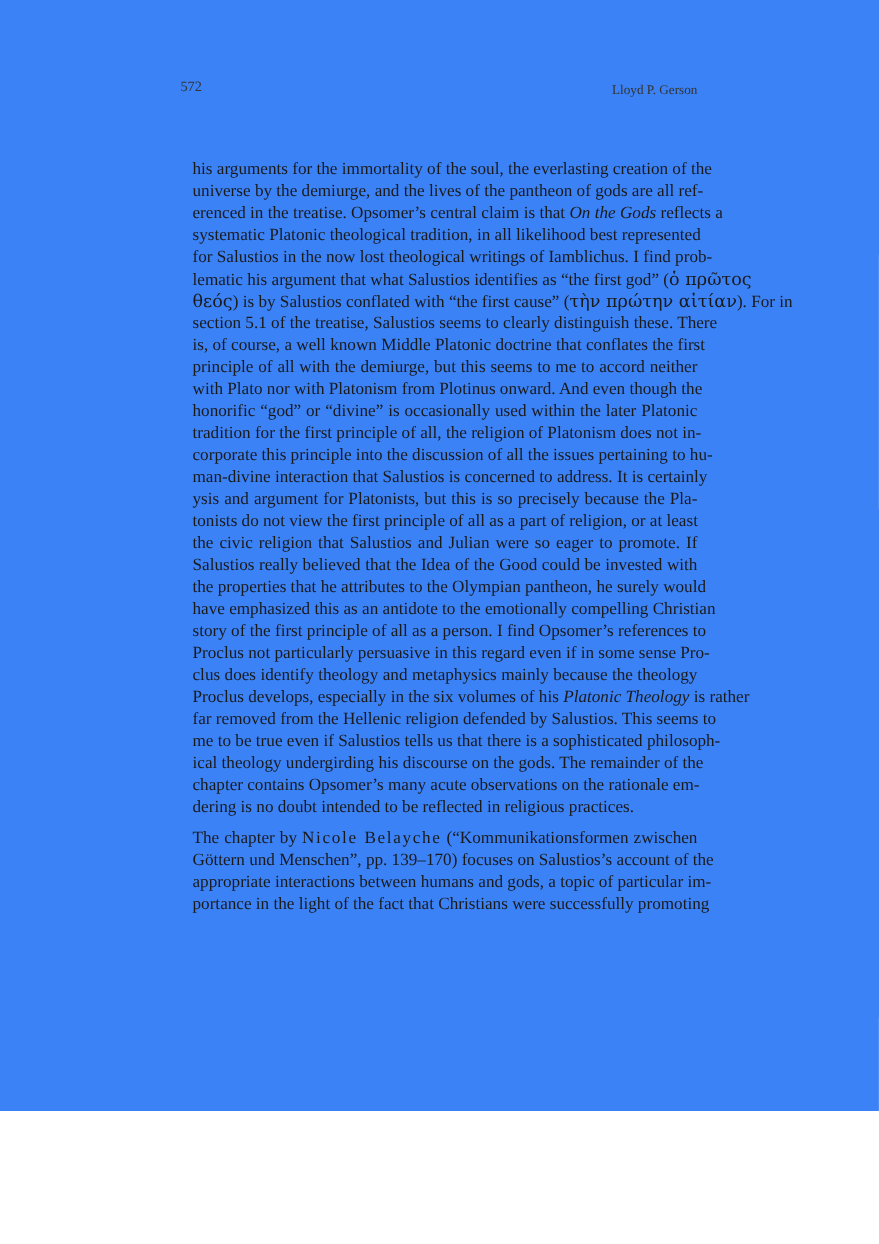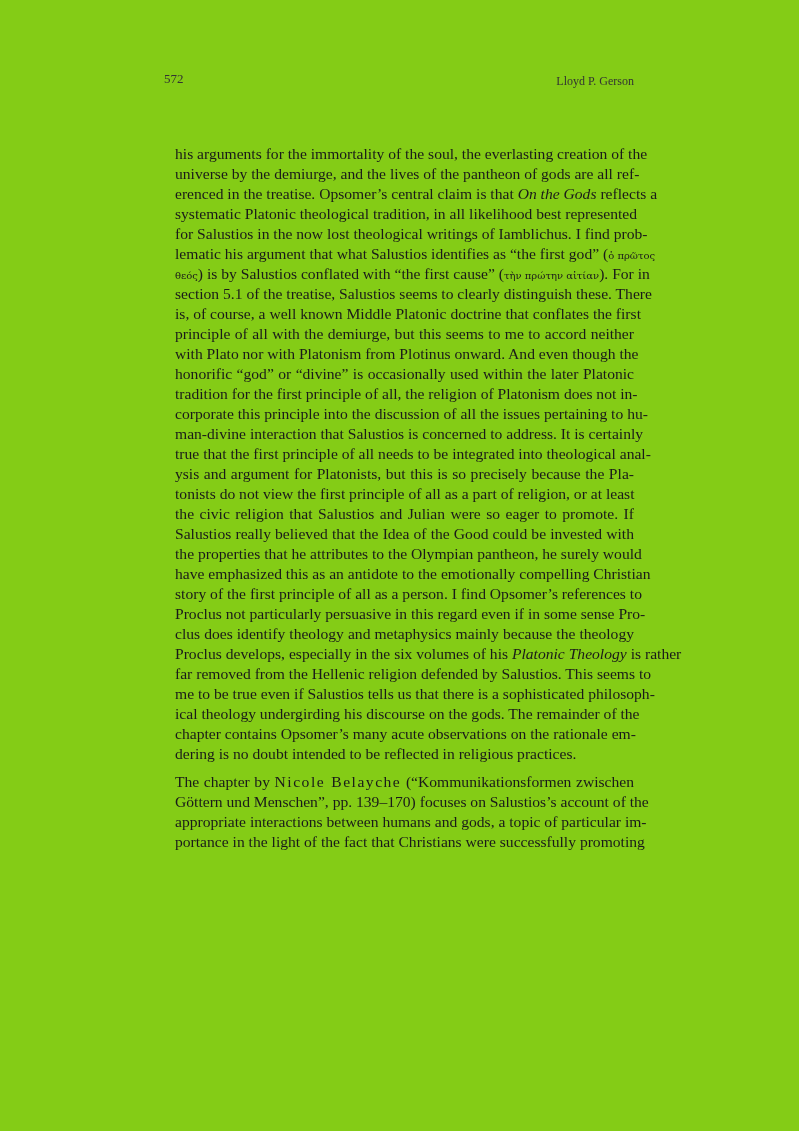--- a/index.html
+++ b/index.html
@@ -1,28 +1,28 @@
 <!DOCTYPE html>
 <html><head>
 <meta charset="utf-8">
 <style>
   html, body { margin: 0; padding: 0; background: #ffffff; }
   body { width: 799px; height: 1131px; position: relative; overflow: hidden; }
-  .page { position: absolute; left: 0; top: 0; width: 799px; height: 1131px; background: #84cc16; }
+  .page { position: absolute; left: 0; top: 0; width: 799px; height: 1010px; background: #3b82f6; }
   .running-head { position: absolute; top: 71px; left: 164px; width: 470px; height: 20px;
     font-family: "Liberation Serif", "DejaVu Serif", serif; font-size: 13px; color: #333; }
   .page-number { position: absolute; left: 0; top: 0; }
   .author { position: absolute; left: 0; right: 0; top: 3px; text-align: right; font-size: 12px; }
   .body-text { position: absolute; left: 164px; top: 144px; width: 470px;
     font-family: "Liberation Serif", "DejaVu Serif", serif; font-size: 15.6px; line-height: 20px;
     color: #1a1a1a; text-align: justify; hyphens: manual; }
   .body-text p { margin: 0 0 8px 0; }
   .line { display: block; text-align: justify; text-align-last: justify; white-space: nowrap; height: 20px; margin-left: 11px; }
   .line.last { text-align-last: left; }
-  .greek { font-family: "DejaVu Serif", serif; font-size: 10px; }
+  .greek { font-family: "DejaVu Serif", serif; font-size: 16px; }
   .spaced { letter-spacing: 1.5px; }
   em { font-style: italic; }
 </style>
 </head>
 <body>
 
 <div class="page">
   <div class="running-head">
     <span class="page-number">572</span>
     <span class="author">Lloyd P. Gerson</span>
@@ -37,21 +37,20 @@
         <span class="line">lematic his argument that what Salustios identifies as “the first god” (<span class="greek">ὁ πρῶτος</span></span>
         <span class="line"><span class="greek">θεός</span>) is by Salustios conflated with “the first cause” (<span class="greek">τὴν πρώτην αἰτίαν</span>). For in</span>
         <span class="line">section 5.1 of the treatise, Salustios seems to clearly distinguish these. There</span>
         <span class="line">is, of course, a well known Middle Platonic doctrine that conflates the first</span>
         <span class="line">principle of all with the demiurge, but this seems to me to accord neither</span>
         <span class="line">with Plato nor with Platonism from Plotinus onward. And even though the</span>
         <span class="line">honorific “god” or “divine” is occasionally used within the later Platonic</span>
         <span class="line">tradition for the first principle of all, the religion of Platonism does not in-</span>
         <span class="line">corporate this principle into the discussion of all the issues pertaining to hu-</span>
         <span class="line">man-divine interaction that Salustios is concerned to address. It is certainly</span>
-        <span class="line">true that the first principle of all needs to be integrated into theological anal-</span>
         <span class="line">ysis and argument for Platonists, but this is so precisely because the Pla-</span>
         <span class="line">tonists do not view the first principle of all as a part of religion, or at least</span>
         <span class="line">the civic religion that Salustios and Julian were so eager to promote. If</span>
         <span class="line">Salustios really believed that the Idea of the Good could be invested with</span>
         <span class="line">the properties that he attributes to the Olympian pantheon, he surely would</span>
         <span class="line">have emphasized this as an antidote to the emotionally compelling Christian</span>
         <span class="line">story of the first principle of all as a person. I find Opsomer’s references to</span>
         <span class="line">Proclus not particularly persuasive in this regard even if in some sense Pro-</span>
         <span class="line">clus does identify theology and metaphysics mainly because the theology</span>
         <span class="line">Proclus develops, especially in the six volumes of his <em>Platonic Theology</em> is rather</span>

